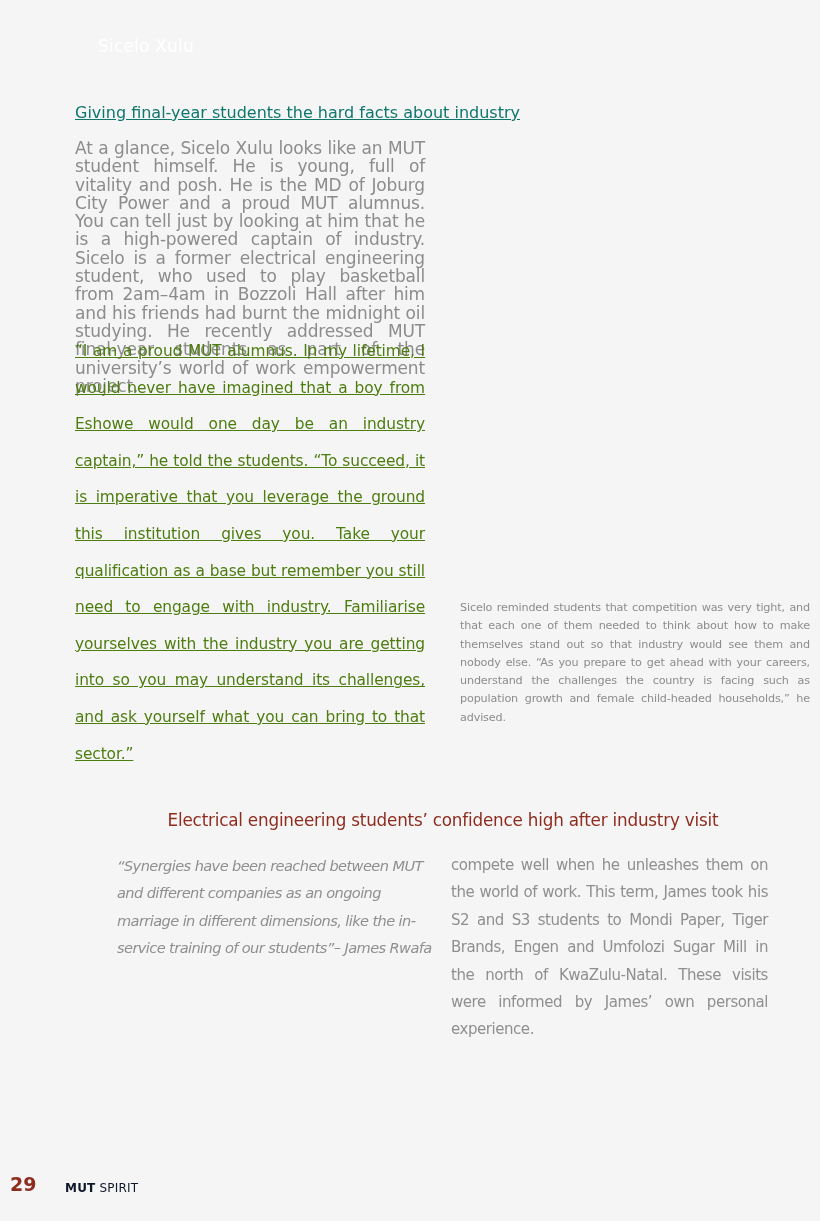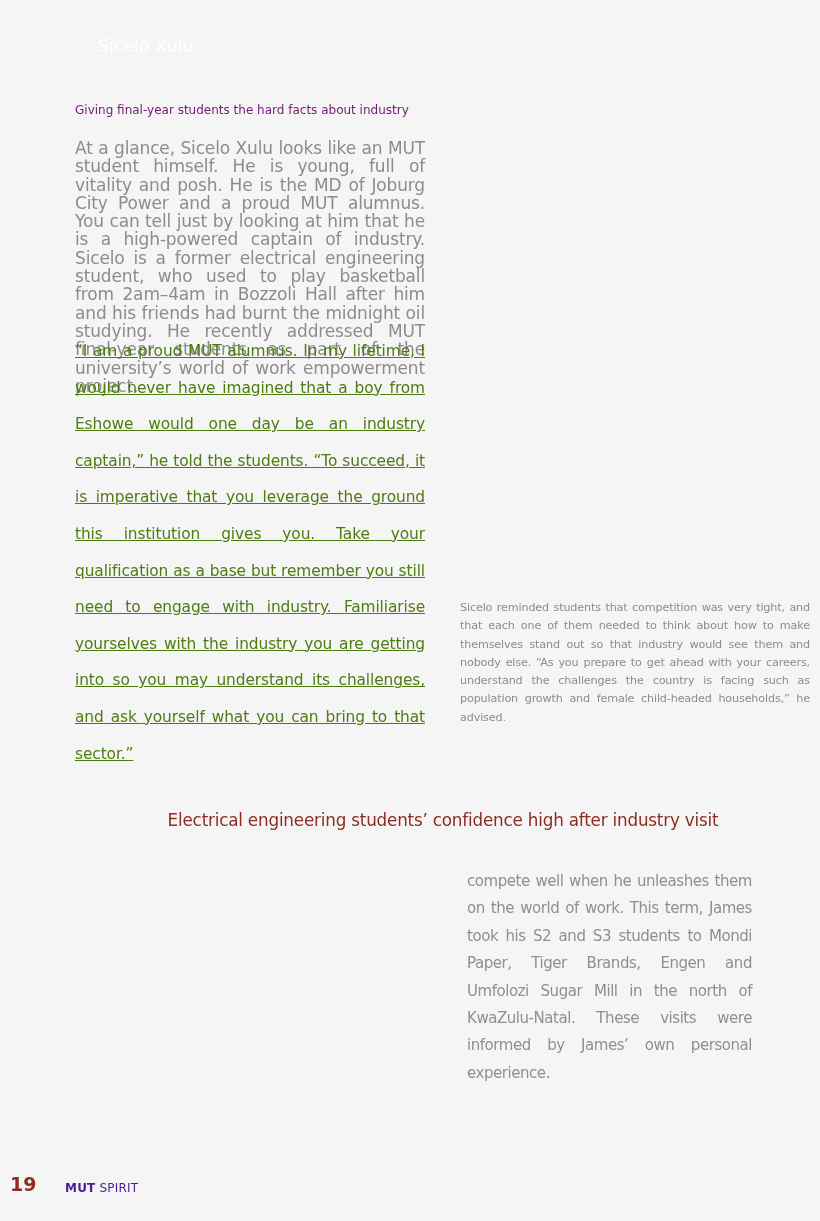--- a/index.html
+++ b/index.html
@@ -20,23 +20,24 @@
       left: 98px;
       top: 36px;
       font-size: 17px;
       color: #ffffff;
       letter-spacing: 0.2px;
     }
 
     .subheading {
       left: 75px;
       top: 103px;
-      font-size: 12px;
-      color: #701a75;
+      font-size: 16px;
+      color: #0f766e;
       white-space: nowrap;
+      text-decoration: underline;
     }
 
     .intro {
       left: 75px;
       top: 139px;
       width: 350px;
       font-size: 17px;
       line-height: 18.3px;
       color: #8c8c8c;
       text-align: justify;
@@ -93,56 +94,57 @@
       color: #8f8f8f;
       letter-spacing: -0.6px;
       margin: 0 0 8px 0;
     }
     .body-para {
       font-size: 15px;
       line-height: 27.4px;
       color: #8f8f8f;
       text-align: justify;
       letter-spacing: -0.45px;
-      margin: 16px;
+      margin: 0;
     }
 
     .page-number {
       left: 10px;
       top: 1173px;
       font-size: 19px;
       font-weight: bold;
       color: #8e2c1f;
     }
     .magazine-name {
       left: 65px;
       top: 1181px;
       font-size: 12px;
-      color: #4c1d95;
+      color: #0f172a;
       letter-spacing: 0.2px;
     }
     .magazine-name .brand-bold { font-weight: bold; }
   </style>
 </head>
 <body>
 
 <div class="abs name-tag">Sicelo Xulu</div>
 
 <div>
   <div class="abs subheading">Giving final-year students the hard facts about industry</div>
   <p class="abs intro" style="margin:0">At a glance, Sicelo Xulu looks like an MUT student himself. He is young, full of vitality and posh. He is the MD of Joburg City Power and a proud MUT alumnus. You can tell just by looking at him that he is a high-powered captain of industry. Sicelo is a former electrical engineering student, who used to play basketball from 2am–4am in Bozzoli Hall after him and his friends had burnt the midnight oil studying. He recently addressed MUT final-year students as part of the university’s world of work empowerment project.</p>
   <p class="abs pull-quote" style="margin:0">“I am a proud MUT alumnus. In my lifetime, I would never have imagined that a boy from Eshowe would one day be an industry captain,” he told the students. “To succeed, it is imperative that you leverage the ground this institution gives you. Take your qualification as a base but remember you still need to engage with industry. Familiarise yourselves with the industry you are getting into so you may understand its challenges, and ask yourself what you can bring to that sector.”</p>
   <p class="abs side-para" style="margin:0">Sicelo reminded students that competition was very tight, and that each one of them needed to think about how to make themselves stand out so that industry would see them and nobody else. “As you prepare to get ahead with your careers, understand the challenges the country is facing such as population growth and female child-headed households,” he advised.</p>
 </div>
 
 <div>
   <div class="abs section-title">Electrical engineering students’ confidence high after industry visit</div>
   <div class="abs col-left">
+    <p class="quote-italic">“Synergies have been reached between MUT and different companies as an ongoing marriage in different dimensions, like the in-service training of our students”– James Rwafa</p>
   </div>
   <div class="abs col-right">
     <p class="body-para">compete well when he unleashes them on the world of work. This term, James took his S2 and S3 students to Mondi Paper, Tiger Brands, Engen and Umfolozi Sugar Mill in the north of KwaZulu-Natal. These visits were informed by James’ own personal experience.</p>
   </div>
 </div>
 
 <div>
-  <div class="abs page-number">19</div>
+  <div class="abs page-number">29</div>
   <div class="abs magazine-name"><span class="brand-bold">MUT</span><span> SPIRIT</span></div>
 </div>
 
 </body></html>

